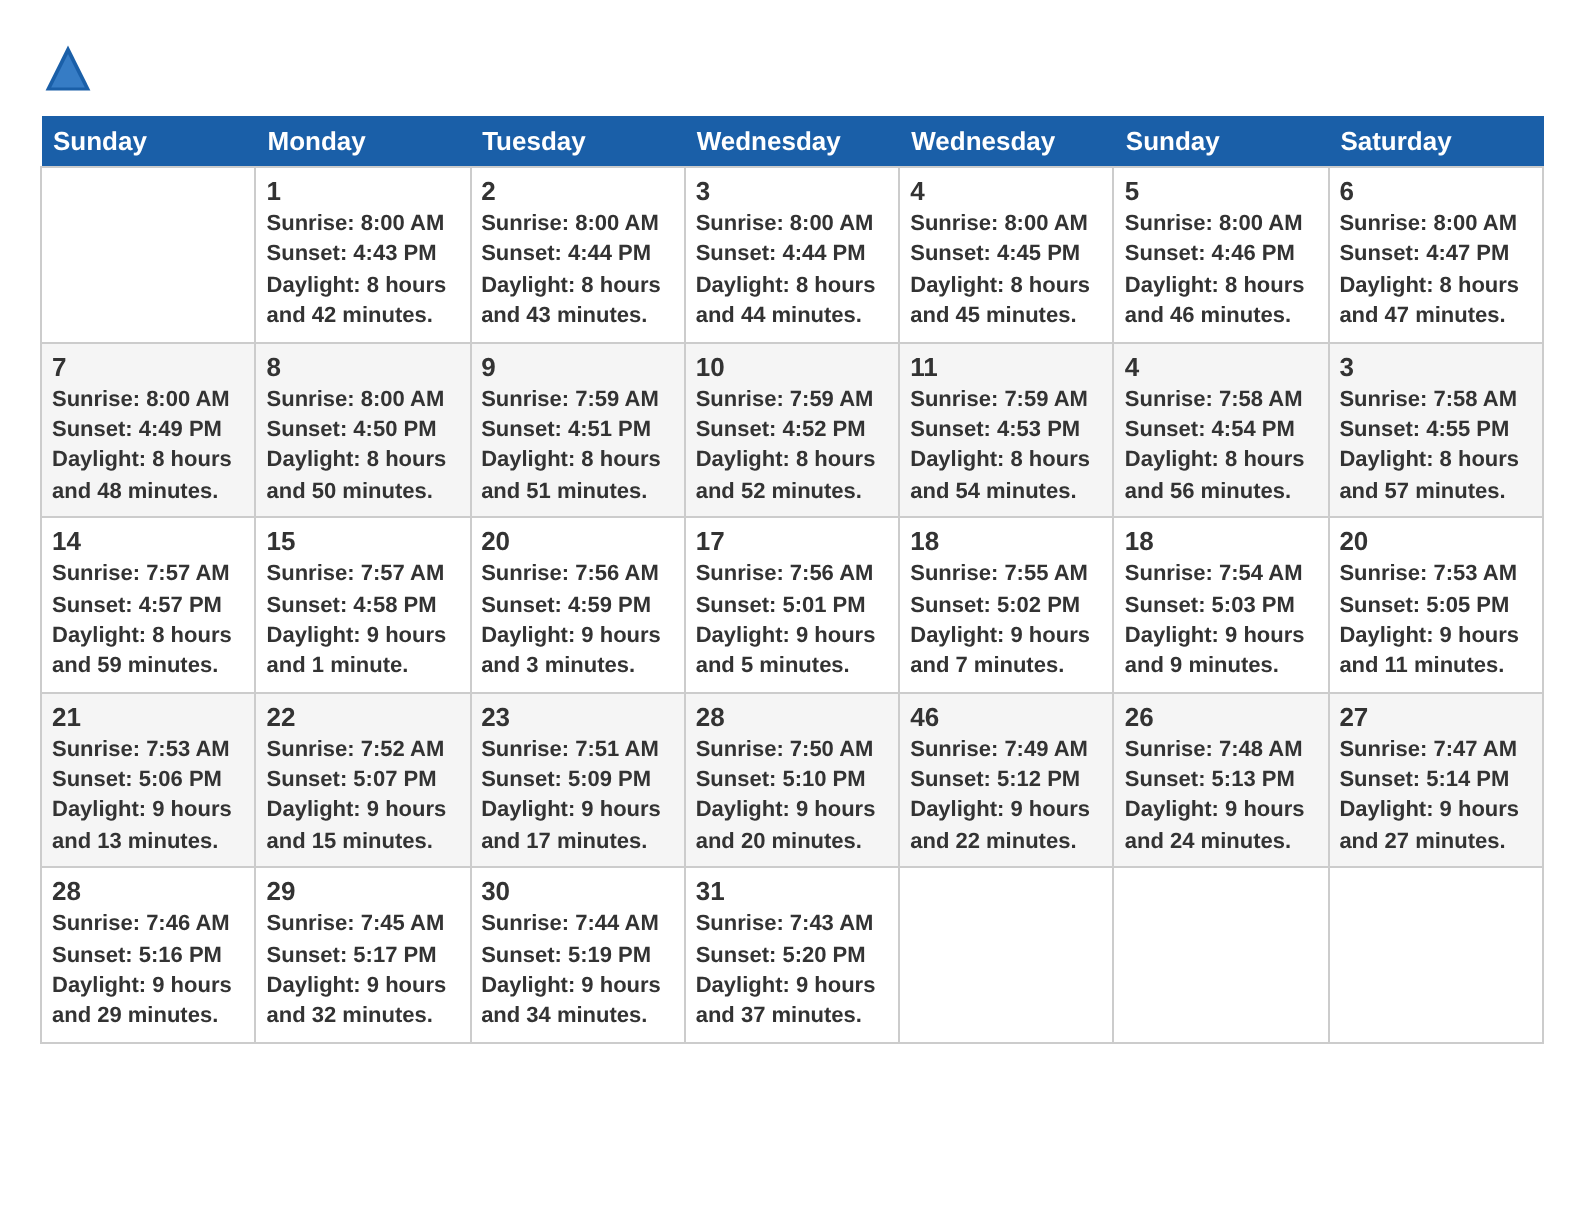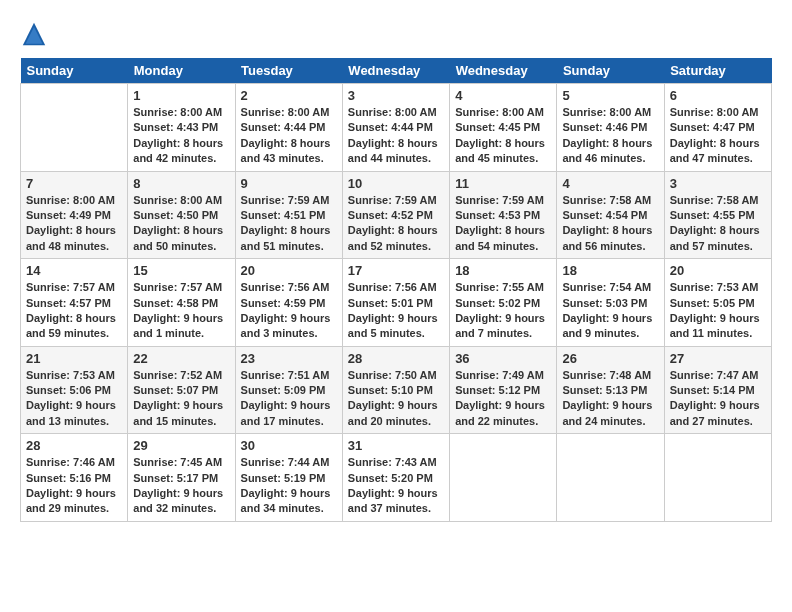--- a/index.html
+++ b/index.html
@@ -277,21 +277,21 @@
             Sunrise: 7:51 AM<br>Sunset: 5:09 PM<br>Daylight: 9 hours and 17 minutes.
           </div>
         </td>
           <td>
           <span class="day-number">28</span>
           <div class="day-info">
             Sunrise: 7:50 AM<br>Sunset: 5:10 PM<br>Daylight: 9 hours and 20 minutes.
           </div>
         </td>
           <td>
-          <span class="day-number">36</span>
+          <span class="day-number">46</span>
           <div class="day-info">
             Sunrise: 7:49 AM<br>Sunset: 5:12 PM<br>Daylight: 9 hours and 22 minutes.
           </div>
         </td>
           <td>
           <span class="day-number">26</span>
           <div class="day-info">
             Sunrise: 7:48 AM<br>Sunset: 5:13 PM<br>Daylight: 9 hours and 24 minutes.
           </div>
         </td>

